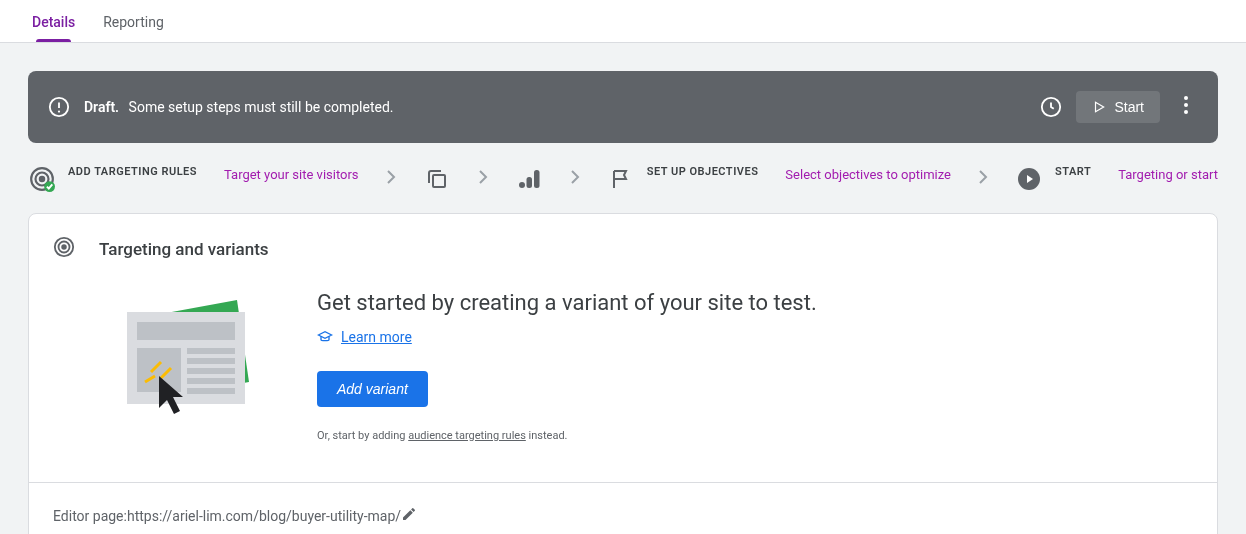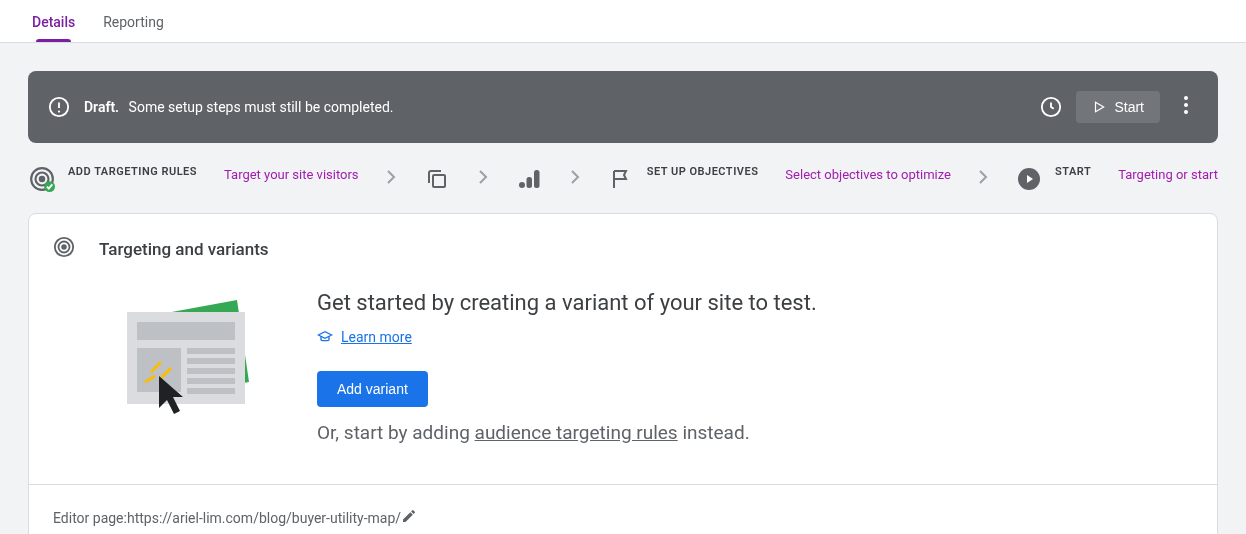--- a/index.html
+++ b/index.html
@@ -122,23 +122,23 @@
       padding: 28px 24px 40px 80px;
     }
     .illus { width: 160px; height: 130px; flex-shrink:0; position: relative; }
     .cta { display: flex; flex-direction: column; gap: 14px; }
     .cta-title { font-size: 22px; color: #3c4043; }
     .learn-row { display:flex; align-items:flex-start; gap:8px; }
     .learn-link { color:#1a73e8; font-size:14px; text-decoration: underline; cursor:pointer; }
     .add-btn {
       background:#1a73e8; color:#fff; border:none;
       padding: 10px 20px; border-radius:4px; font-size:14px;
-      align-self:flex-start; cursor:pointer; margin-top: 8px;
-    }
-    .alt-text { font-size: 19px; color:#5f6368; }
+      align-self:flex-start; cursor:pointer; margin-top: 8px; font-style: italic;
+    }
+    .alt-text { font-size: 11px; color:#5f6368; margin-top: 8px;}
     .alt-text a { color:#5f6368; text-decoration: underline; cursor:pointer;}
     .card-footer {
       border-top: 1px solid #dadce0;
       padding: 23px 24px;
       display:flex; align-items:center; 
       font-size: 14px; color:#5f6368;
     }
     .edit-icon { color:#5f6368; cursor:pointer; }
   </style>
 </head>

